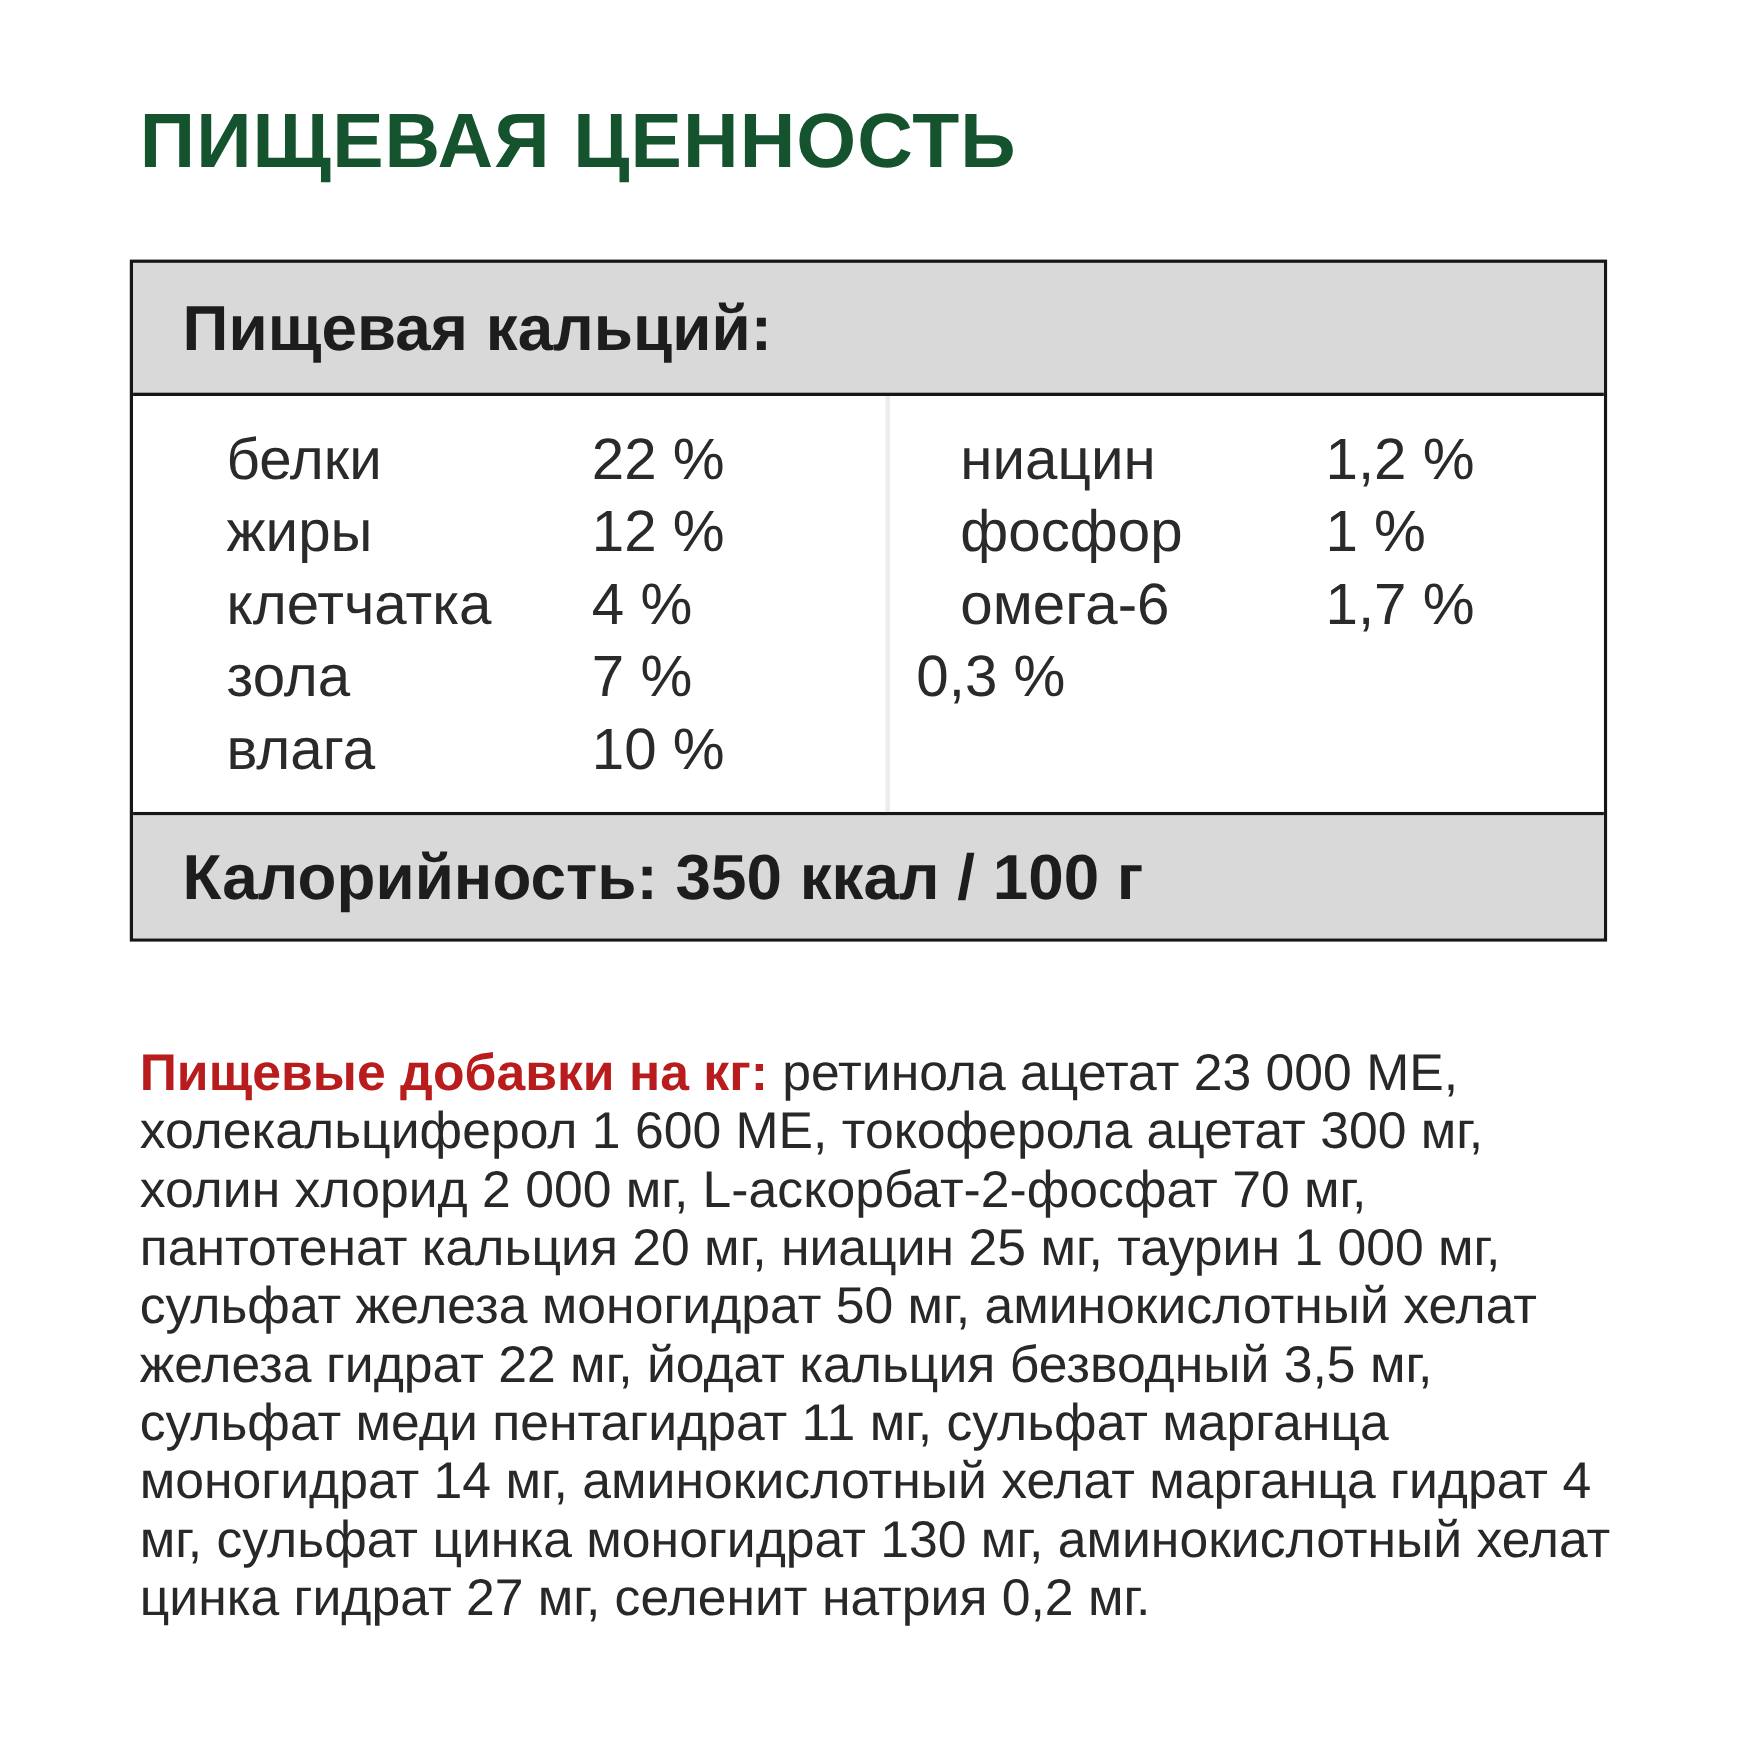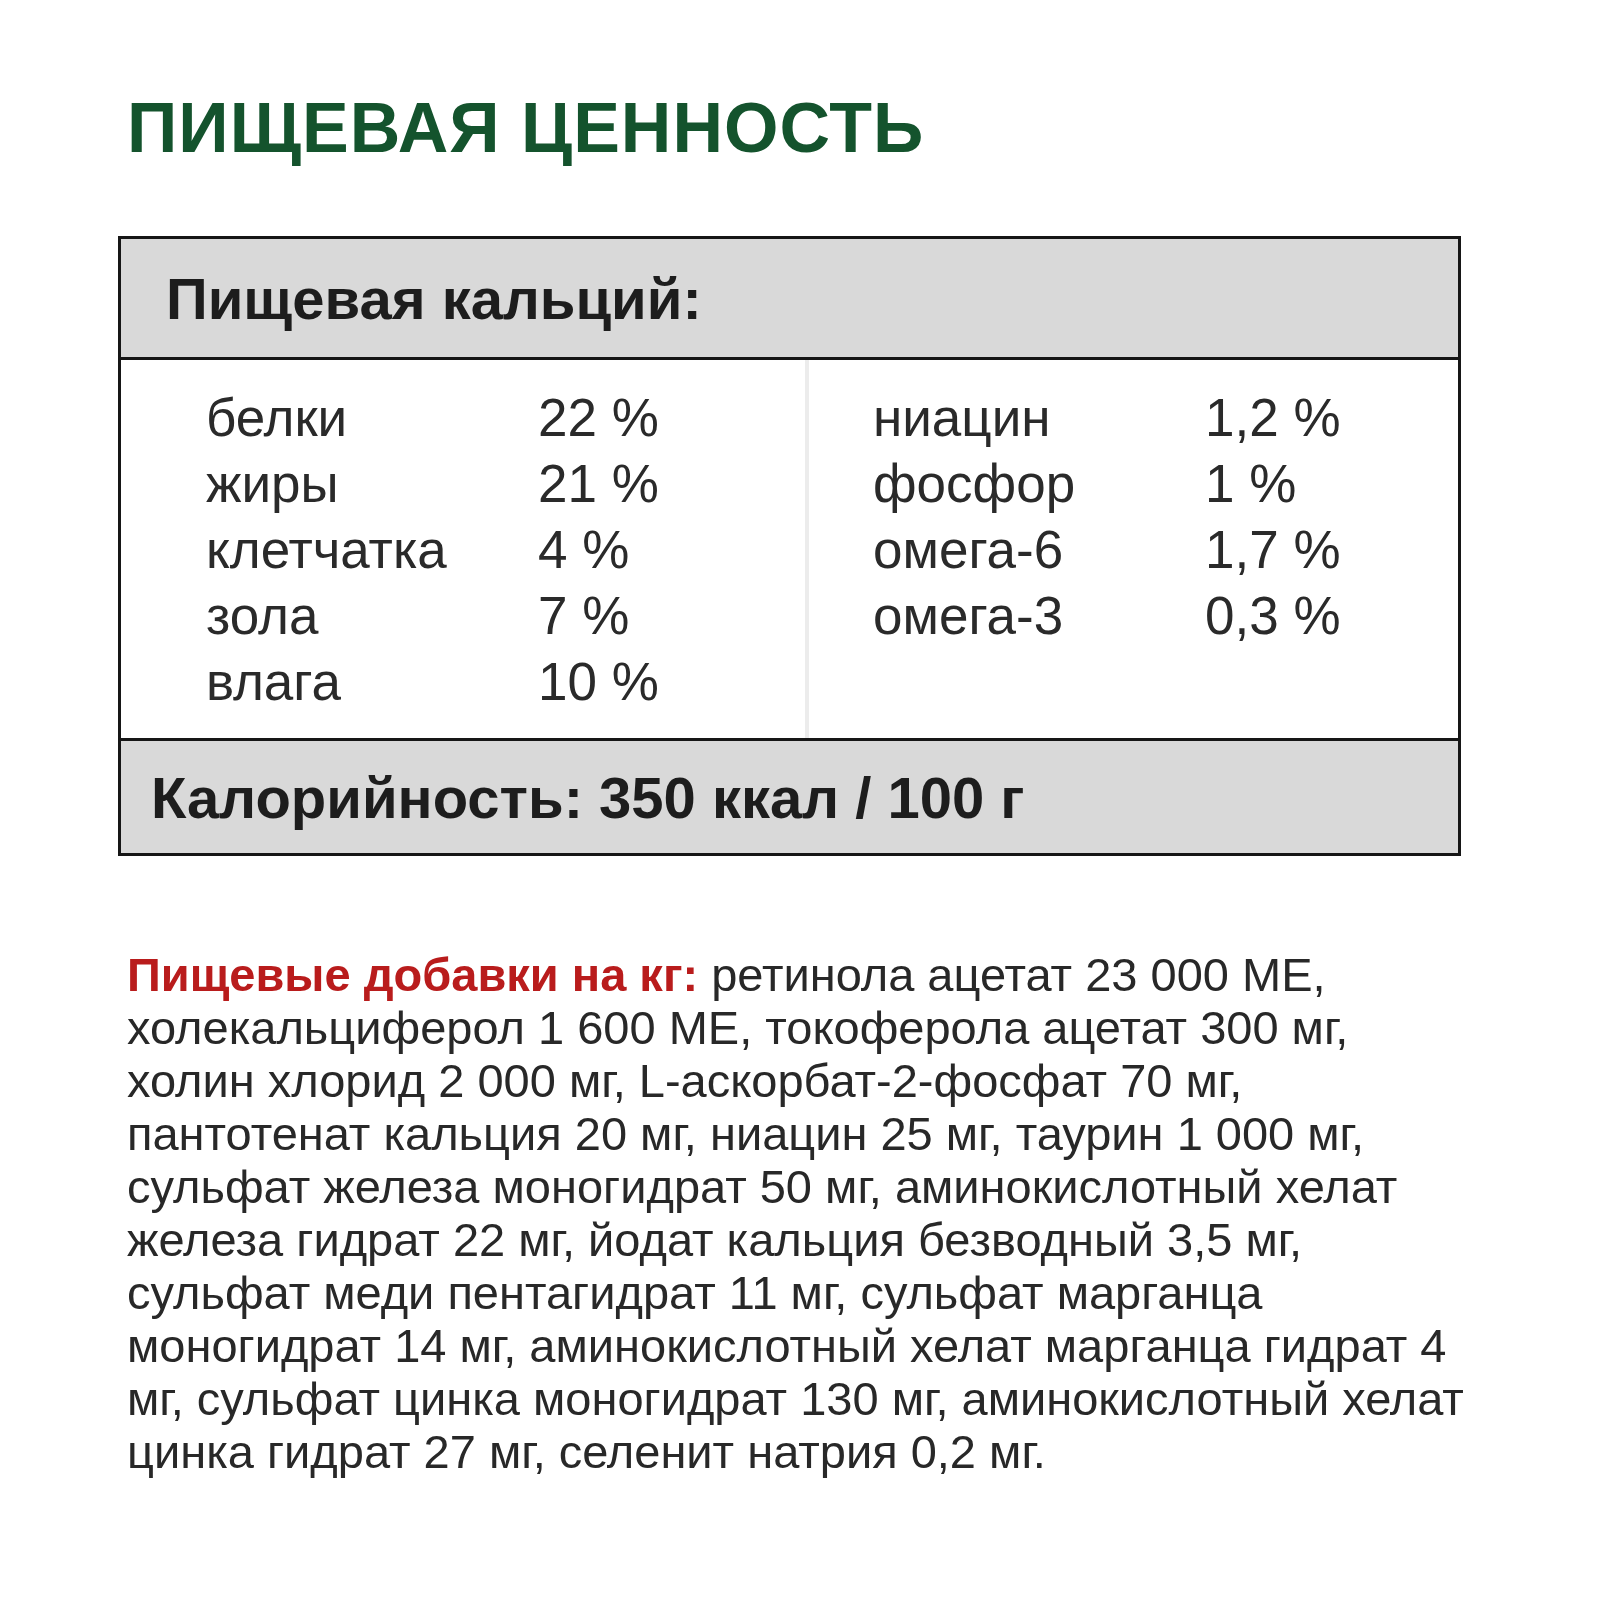--- a/index.html
+++ b/index.html
@@ -74,21 +74,21 @@
     color: #2a2a2a;
   }
   .nrow .nlabel { width: 332px; flex: 0 0 332px; margin-left: 40px; }
   .nrow .nvalue { flex: 1; }
   .ntable-footer {
     height: 112px;
     background: #d9d9d9;
     border-top: 3px solid #161616;
     display: flex;
     align-items: center;
-    padding: 0 30px;
+    padding: 0 45px;
     font-size: 58px;
     font-weight: bold;
     color: #1d1d1d;
     white-space: nowrap;
   }
 
   
   .additives {
     position: absolute;
     left: 127px;
@@ -117,21 +117,21 @@
   <div class="ntable-body">
     <div class="col-divider"></div>
 
     <div class="ncol ncol-left">
       <div class="nrow">
         <span class="nlabel">белки</span>
         <span class="nvalue">22 %</span>
       </div>
       <div class="nrow">
         <span class="nlabel">жиры</span>
-        <span class="nvalue">21 %</span>
+        <span class="nvalue">12 %</span>
       </div>
       <div class="nrow">
         <span class="nlabel">клетчатка</span>
         <span class="nvalue">4 %</span>
       </div>
       <div class="nrow">
         <span class="nlabel">зола</span>
         <span class="nvalue">7 %</span>
       </div>
       <div class="nrow">
@@ -147,21 +147,20 @@
       </div>
       <div class="nrow">
         <span class="nlabel">фосфор</span>
         <span class="nvalue">1 %</span>
       </div>
       <div class="nrow">
         <span class="nlabel">омега-6</span>
         <span class="nvalue">1,7 %</span>
       </div>
       <div class="nrow">
-        <span class="nlabel">омега-3</span>
         <span class="nvalue">0,3 %</span>
       </div>
     </div>
   </div>
 
   <div class="ntable-footer">
     <span>Калорийность: 350 ккал / 100 г</span>
   </div>
 </div>
 

